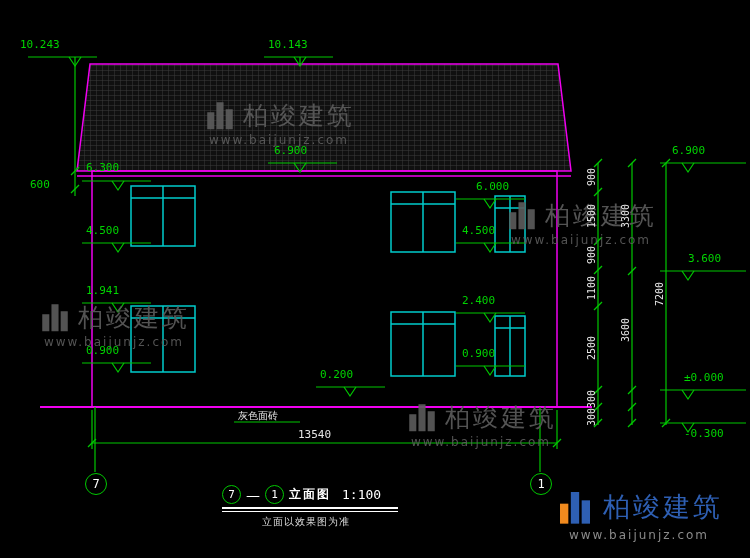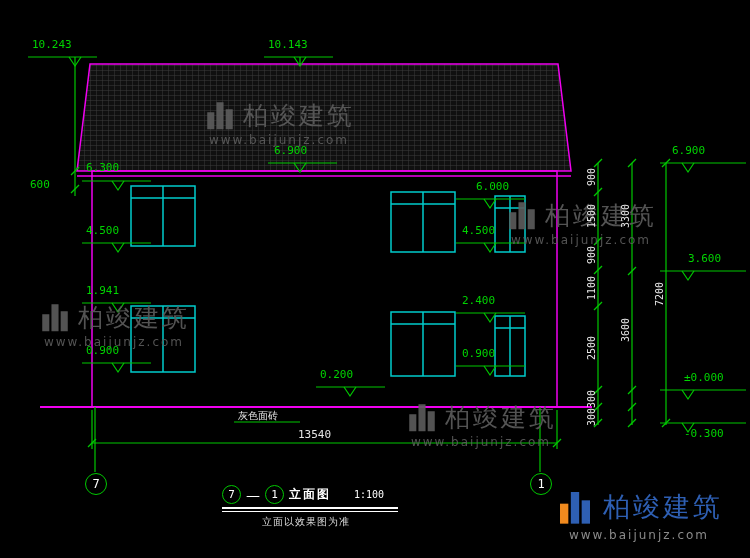--- a/index.html
+++ b/index.html
@@ -24,21 +24,21 @@
   .footer-logo .wm-url{color:#8a8a8a;}
   
   .axis-bubble{position:absolute;z-index:3;width:20px;height:20px;border:1.5px solid #00c800;border-radius:50%;
                color:#fff;font:12px "DejaVu Sans Mono",monospace;display:flex;align-items:center;justify-content:center;}
   
   .title-row{position:absolute;z-index:3;display:flex;align-items:center;gap:5px;color:#fff;}
   .t-circle{width:17px;height:17px;border:1.5px solid #00c800;border-radius:50%;display:inline-flex;
             align-items:center;justify-content:center;font:11px "DejaVu Sans Mono",monospace;color:#fff;flex:0 0 auto;}
   .t-dash{color:#fff;font-size:14px;}
   .t-name{font-size:12px;font-weight:bold;letter-spacing:2px;}
-  .t-scale{font-size:10px;margin-left:18px;font-family:"DejaVu Sans Mono",monospace;}
+  .t-scale{font-size:13px;margin-left:6px;font-family:"DejaVu Sans Mono",monospace;}
   .t-underline{position:absolute;z-index:3;background:#fff;}
   .t-note{position:absolute;z-index:3;color:#ddd;font-size:10px;letter-spacing:1px;text-align:right;}
 </style>
 </head>
 <body>
 
 <div class="stage">
 
   <svg class="cad" width="750" height="558" viewBox="0 0 750 558">
     <defs>
@@ -203,21 +203,21 @@
   <div class="watermark" style="left:405px;top:400px">
     <span class="wm-icon">
         <svg viewBox="0 0 24 24">
           <path d="M3 22V10h5v12zM9.5 22V3h5v19zM16 22V8h5v14z"></path>
         </svg>
       </span>
     <span class="wm-brand">柏竣建筑</span>
     <span class="wm-url">www.baijunjz.com</span>
   </div>
 
-  <div class="g-label" style="left:32px;top:38px">10.243</div>
+  <div class="g-label" style="left:20px;top:38px">10.243</div>
   <div class="g-label" style="left:268px;top:38px">10.143</div>
   <div class="g-label" style="left:274px;top:144px">6.900</div>
   <div class="g-label" style="left:86px;top:161px">6.300</div>
   <div class="g-label" style="left:30px;top:178px">600</div>
   <div class="g-label" style="left:476px;top:180px">6.000</div>
   <div class="g-label" style="left:86px;top:224px">4.500</div>
   <div class="g-label" style="left:462px;top:224px">4.500</div>
   <div class="g-label" style="left:86px;top:284px">1.941</div>
   <div class="g-label" style="left:462px;top:294px">2.400</div>
   <div class="g-label" style="left:86px;top:344px">0.900</div>

